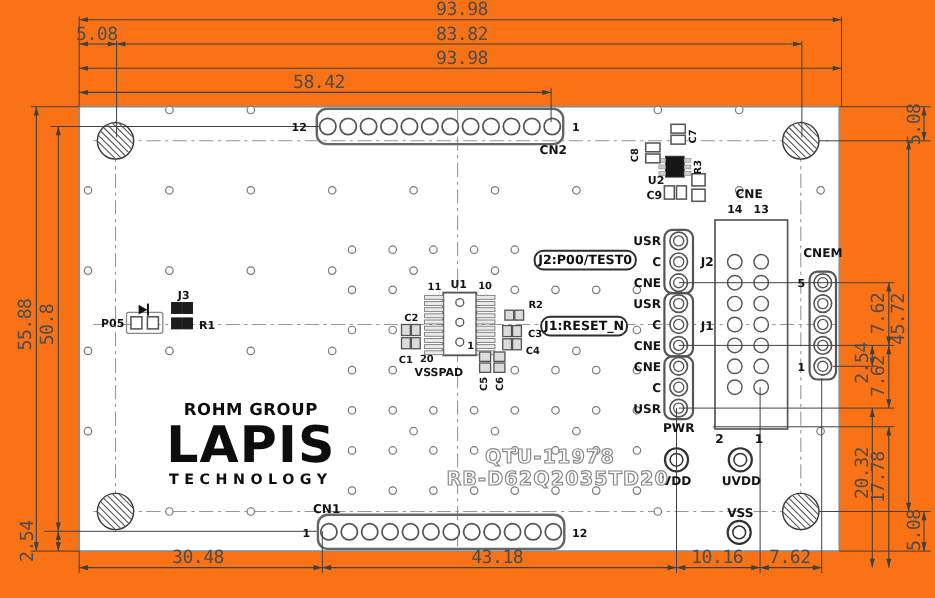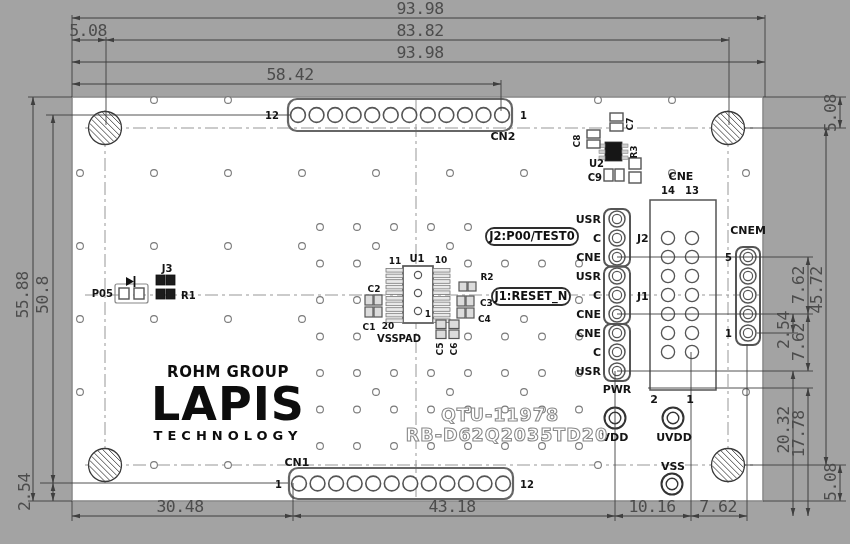--- a/index.html
+++ b/index.html
@@ -1,16 +1,16 @@
 <!DOCTYPE html>
 <html><head>
 <meta charset="utf-8">
 <style>
   html,body{margin:0;padding:0;background:#fff;}
-  #stage{width:850px;height:544px;position:relative;background:#a3a3a3;}
+  #stage{width:850px;height:544px;position:relative;background:#f97316;}
   svg{display:block;}
   text{font-family:"DejaVu Sans",sans-serif;}
   .dim{font-family:"DejaVu Sans Mono",monospace;font-size:16.5px;fill:#4c4c4c;letter-spacing:-0.5px;}
   .lb{font-weight:bold;font-size:11px;fill:#141414;}
   .lb10{font-weight:bold;font-size:10px;fill:#141414;}
   .lb9{font-weight:bold;font-size:9px;fill:#141414;}
   .call{font-weight:bold;font-size:11.5px;fill:#101010;}
   .out{font-weight:bold;font-size:17.5px;fill:#ffffff;stroke:#8a8a8a;stroke-width:1.1px;letter-spacing:1px;}
   .rohm{font-weight:bold;font-size:15px;fill:#0d0d0d;letter-spacing:0.5px;}
   .lapis{font-weight:bold;font-size:46px;fill:#0d0d0d;letter-spacing:1px;}

